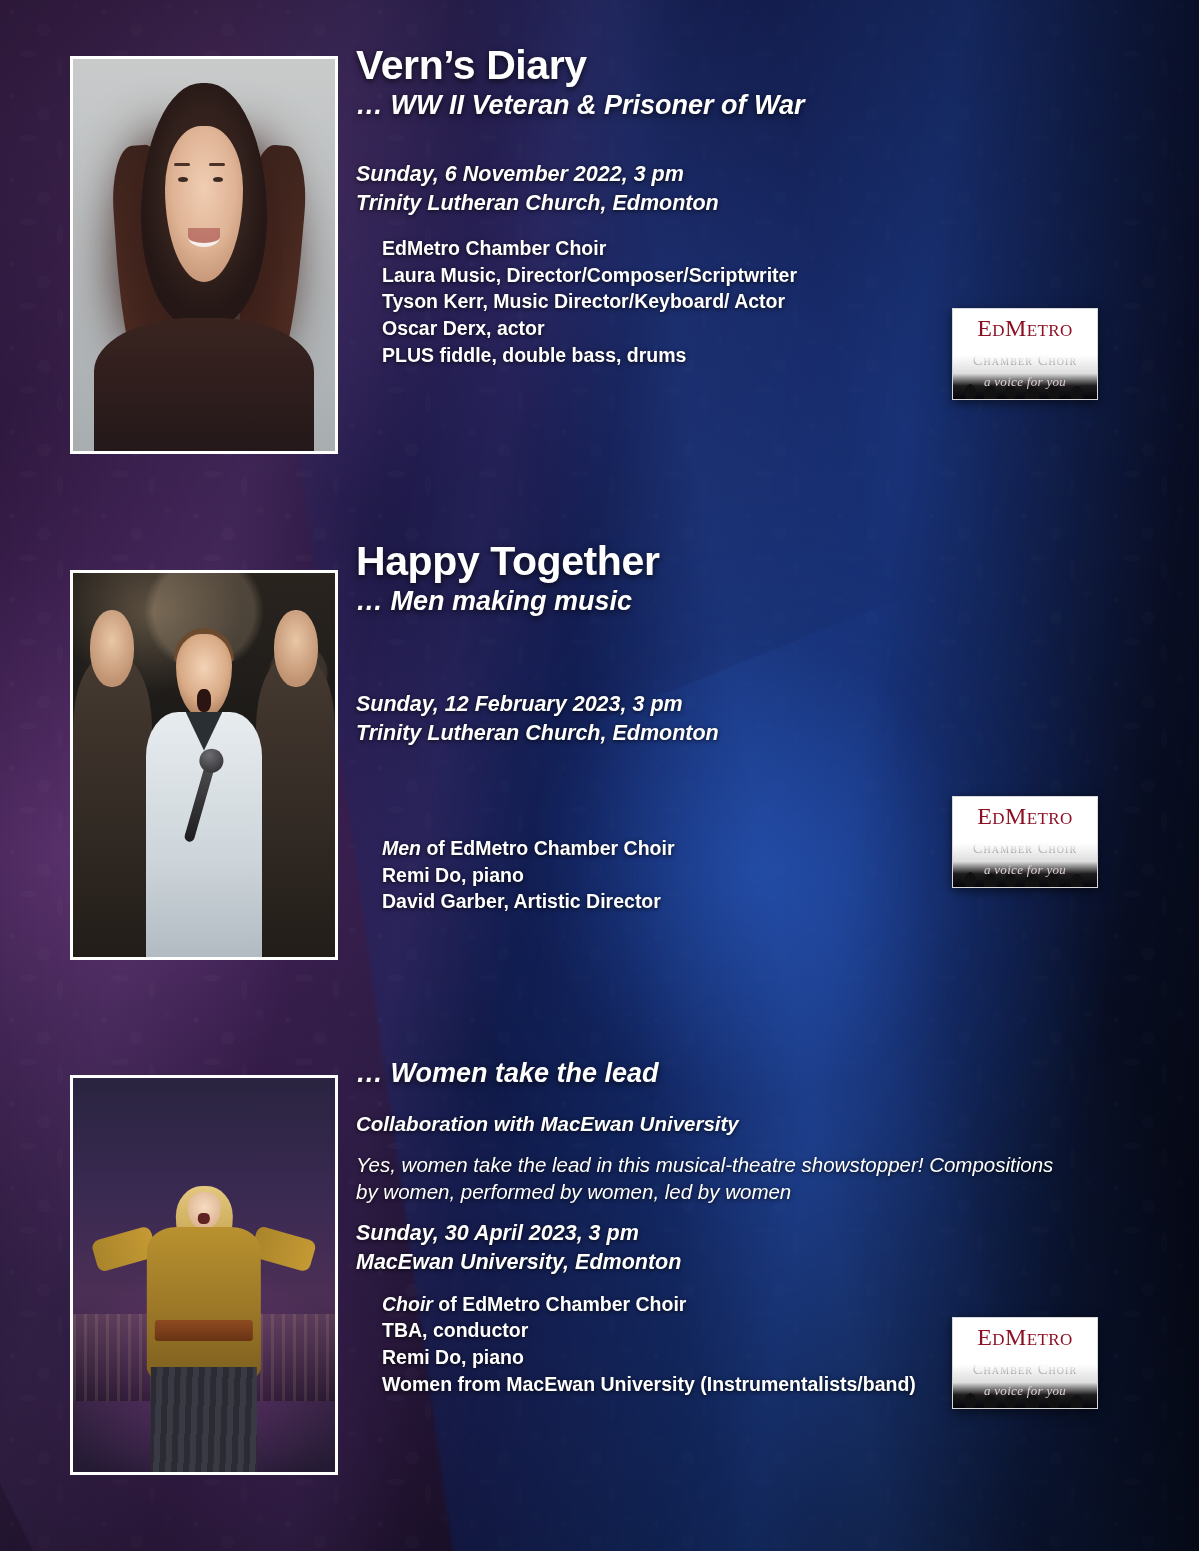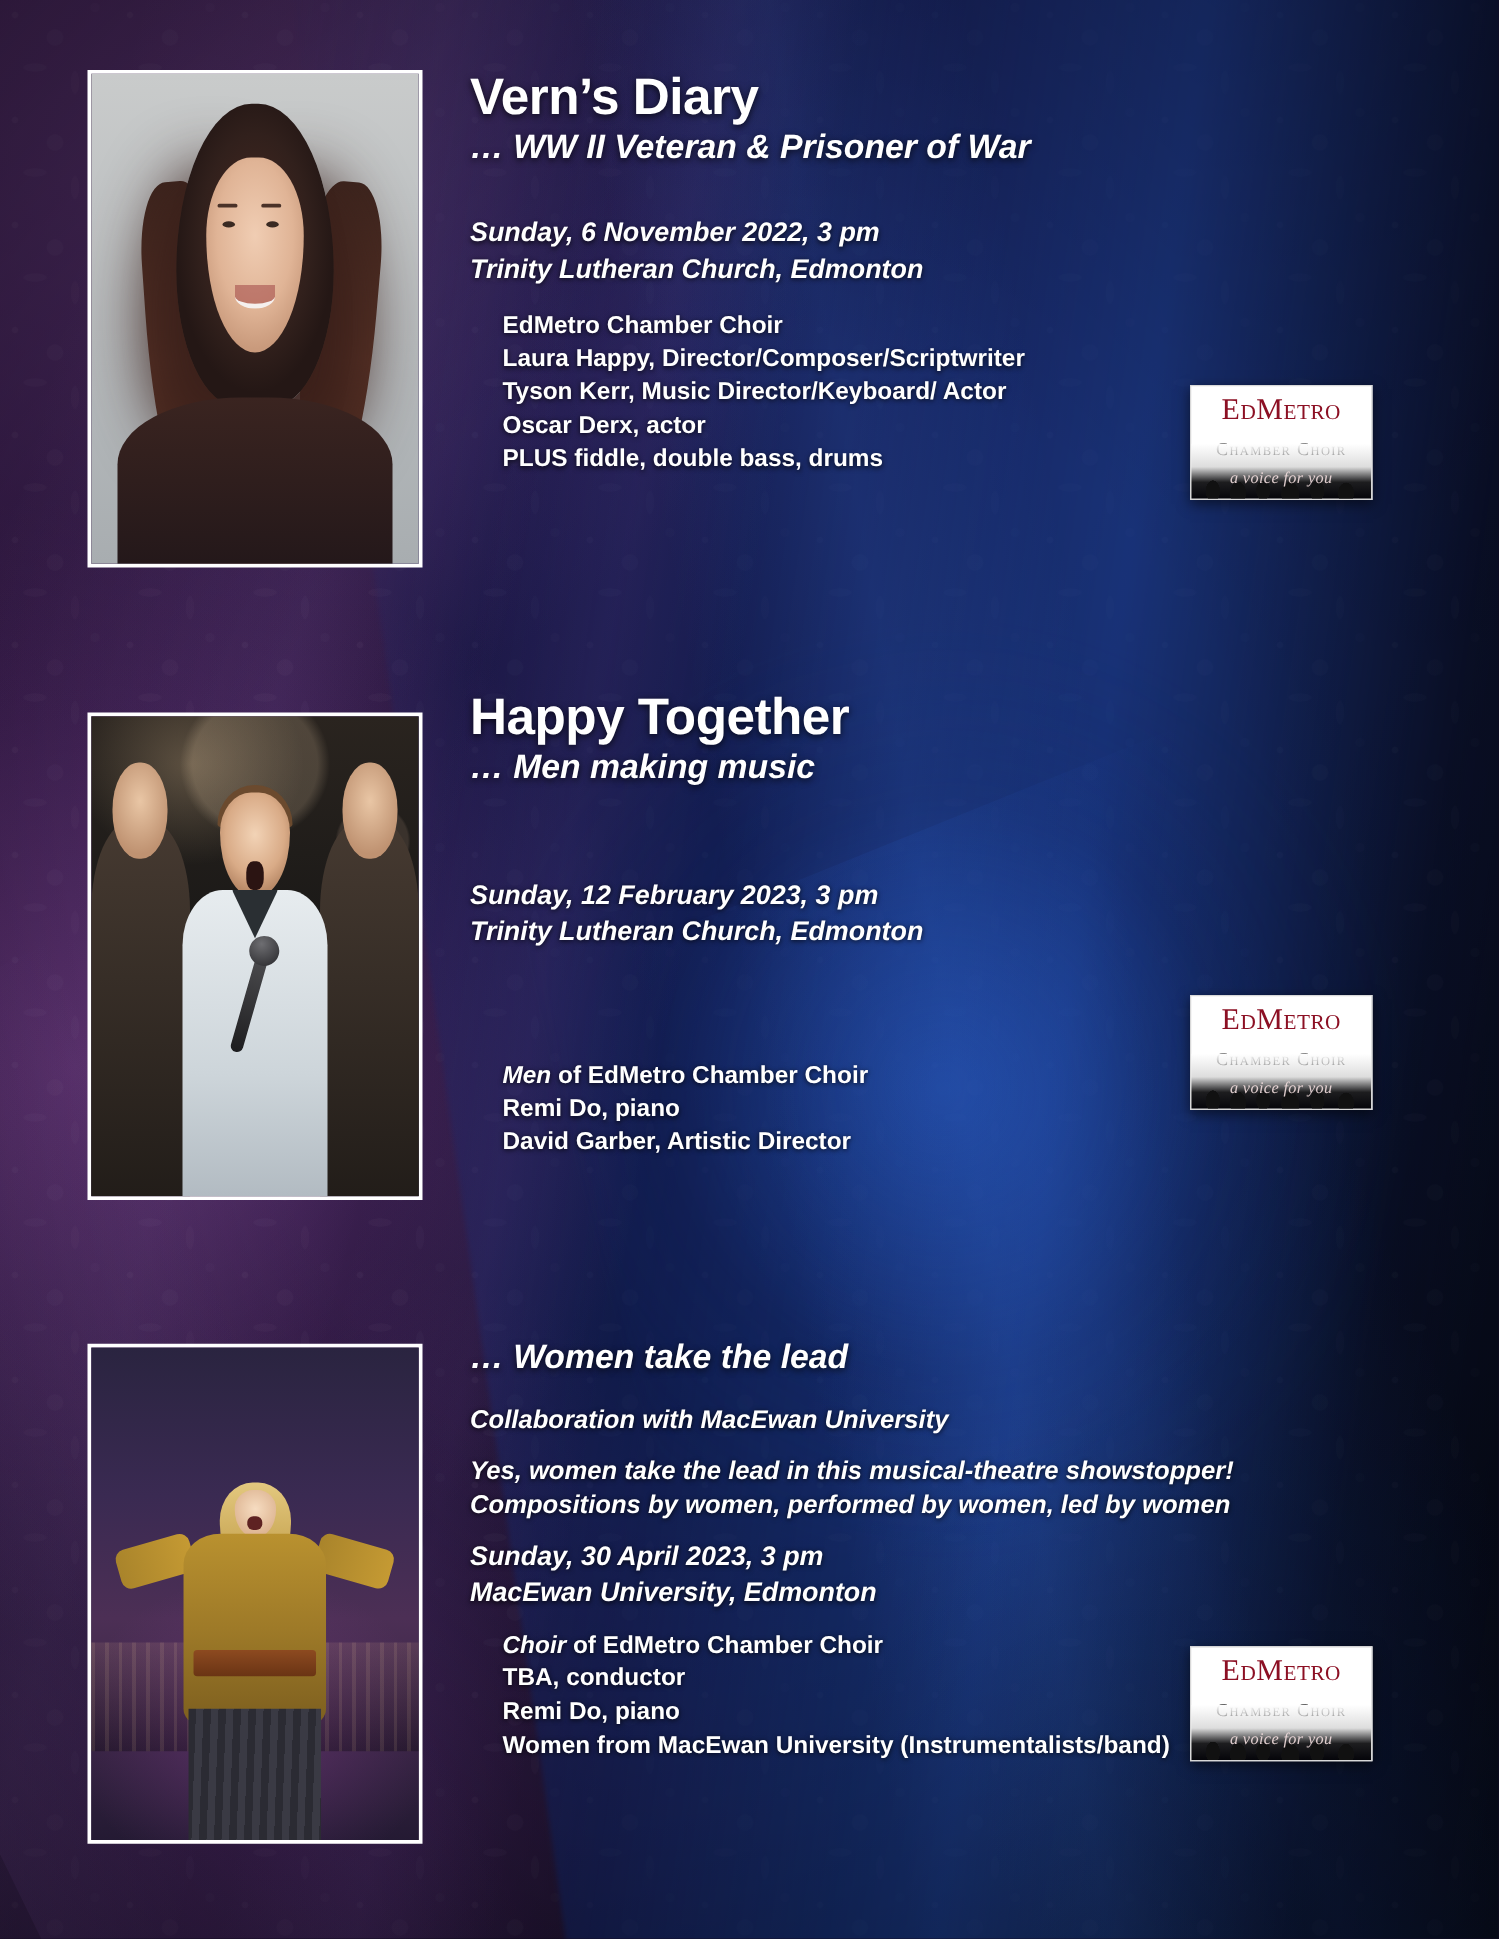--- a/index.html
+++ b/index.html
@@ -267,23 +267,22 @@
     border-radius: 3px;
   }
   #photo-bway .skirt {
     position: absolute; left: 24%; top: 64%; width: 52%; height: 36%;
     background: repeating-linear-gradient(92deg, #2b2b33 0 6px, #3a3a44 6px 12px);
   }
 
   
   .text-col {
     position: absolute;
-    left: 376px;
+    left: 356px;
     width: 560px;
-    margin-top: 12px;
   }
 
   h1.title {
     font-size: 41px;
     font-weight: bold;
     letter-spacing: -0.4px;
     line-height: 1.04;
     text-shadow: 0 2px 6px rgba(0,0,0,0.75);
   }
   h2.subtitle {
@@ -421,21 +420,21 @@
     <div class="text-col" style="top:14px;">
       <h1 class="title">Vern’s Diary</h1>
       <h2 class="subtitle">… WW II Veteran &amp; Prisoner of War</h2>
       <div class="sp-22"></div>
       <div class="sp-18"></div>
       <p class="when">Sunday, 6 November 2022, 3 pm</p>
       <p class="when">Trinity Lutheran Church, Edmonton</p>
       <div class="sp-18"></div>
       <div class="credits">
         <div>EdMetro Chamber Choir</div>
-        <div>Laura Happy, Director/Composer/Scriptwriter</div>
+        <div>Laura Music, Director/Composer/Scriptwriter</div>
         <div>Tyson Kerr, Music Director/Keyboard/ Actor</div>
         <div>Oscar Derx, actor</div>
         <div>PLUS fiddle, double bass, drums</div>
       </div>
     </div>
 
     <div class="logo" id="logo-verns">
       <div class="l1">EdMetro</div>
       <div class="l2">Chamber Choir</div>
       <div class="silhouette"></div>
@@ -501,21 +500,21 @@
           <div class="skirt"></div>
         </div>
       </div>
     </figure>
 
     <div class="text-col" style="top:0px;">
       <h2 class="subtitle">… Women take the lead</h2>
       <div class="sp-22"></div>
       <p class="blurb">Collaboration with MacEwan University</p>
       <div class="sp-14"></div>
-      <p class="blurb light" style="width:700px;font-weight:bold;">Yes, women take the lead in this musical-theatre showstopper! Compositions by women, performed by women, led by women</p>
+      <p class="blurb light" style="width:700px;">Yes, women take the lead in this musical-theatre showstopper! Compositions by women, performed by women, led by women</p>
       <div class="sp-14"></div>
       <p class="when">Sunday, 30 April 2023, 3 pm</p>
       <p class="when">MacEwan University, Edmonton</p>
       <div class="sp-14"></div>
       <div class="credits" style="width:700px;">
         <div><span class="em">Choir</span><span> of EdMetro Chamber Choir</span></div>
         <div>TBA, conductor</div>
         <div>Remi Do, piano</div>
         <div>Women from MacEwan University (Instrumentalists/band)</div>
       </div>

